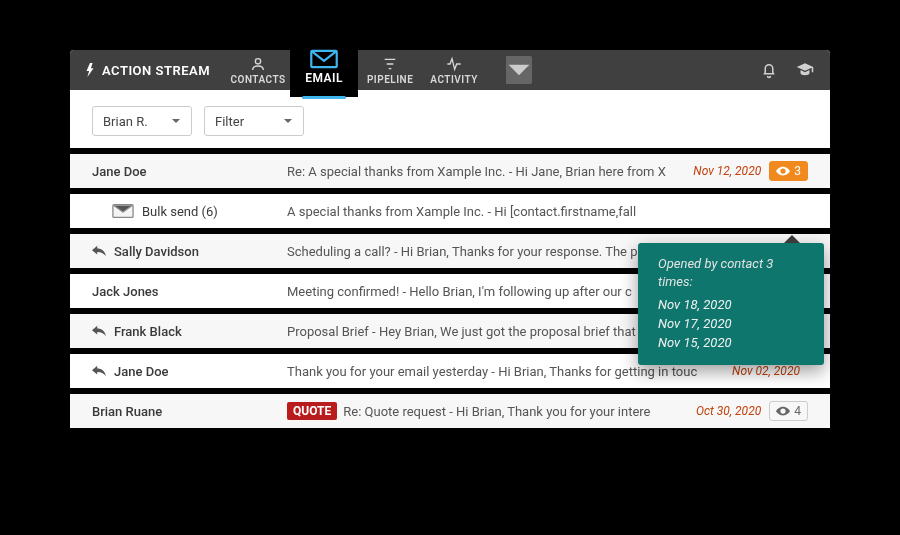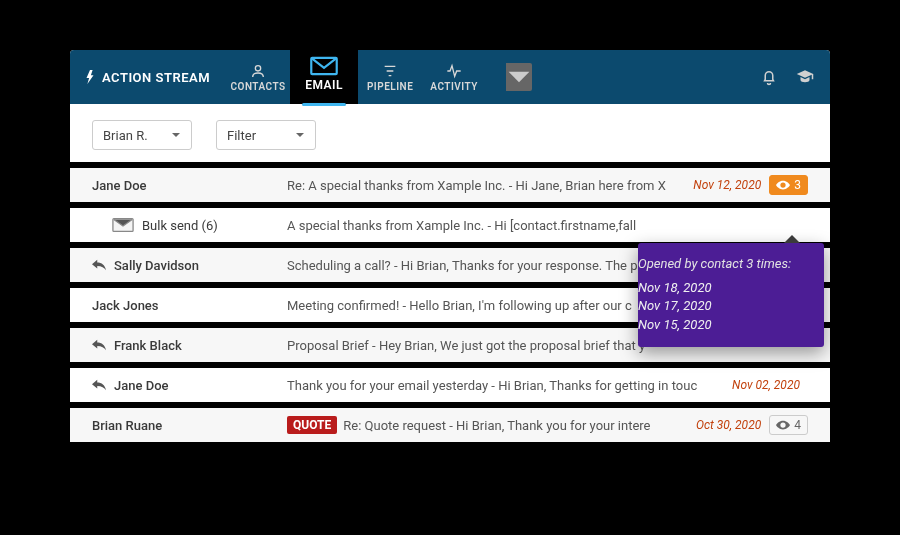--- a/index.html
+++ b/index.html
@@ -17,22 +17,22 @@
     left: 70px;
     width: 760px;
     background: #fff;
     border-radius: 4px;
     box-shadow: 0 8px 30px rgba(0,0,0,0.4);
     overflow: visible;
   }
   .topbar {
     display: flex;
     align-items: center;
-    background: #0c4a6e;
-    height: 54px;
+    background: #404040;
+    height: 40px;
     border-radius: 4px 4px 0 0;
     position: relative;
   }
   .brand {
     color: #fff;
     font-weight: 600;
     font-size: 13px;
     letter-spacing: 0.5px;
     padding: 0 16px 0 14px;
     display: flex;
@@ -100,21 +100,21 @@
     display:flex;
     align-items:center;
     justify-content:center;
     border-radius: 0 2px 2px 0;
   }
   .spacer { flex:1; }
   .right-icons { display:flex; gap:18px; padding-right:16px; color:#d0d0d0; }
   .right-icons svg { width:18px; height:18px; }
 
   .filters {
-    display:flex; gap:24px; padding:16px 22px 12px;
+    display:flex; gap:12px; padding:16px 22px 12px;
     background:#fff;
   }
   .ddbtn {
     display:flex; align-items:center; justify-content:space-between;
     border:1px solid #ccc; border-radius:3px;
     height:30px; padding:0 10px;
     font-size:13px; color:#444;
     cursor:pointer; min-width:100px;
     background:#fff;
   }
@@ -167,24 +167,24 @@
     flex-shrink:0;
   }
   .opencount.orange { background:#f08a1e; border-color:#f08a1e; color:#fff; }
   .opencount svg { width:14px; height:10px; }
 
   .tooltip {
     position:absolute;
     top: 193px;
     right: 6px;
     width: 186px;
-    background:#4c1d95;
+    background:#0f766e;
     color:#eaeaea;
     font-size:13px;
-    padding:12px 0;
+    padding:12px 20px;
     border-radius:3px;
     box-shadow:0 6px 18px rgba(0,0,0,0.4);
   }
   .tooltip::before {
     content:"";
     position:absolute;
     top:-8px; right:24px;
     border:8px solid transparent;
     border-bottom-color:#3b3b3b;
     border-top:none;

